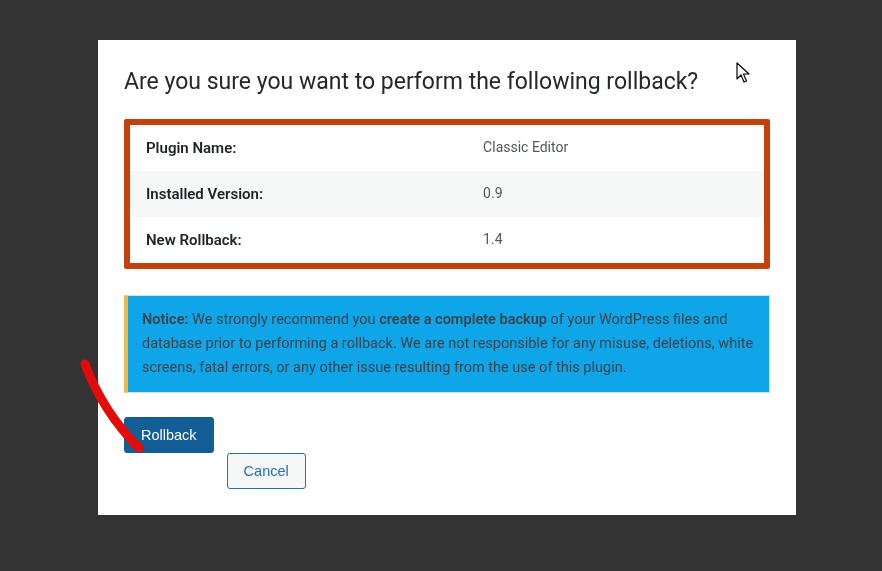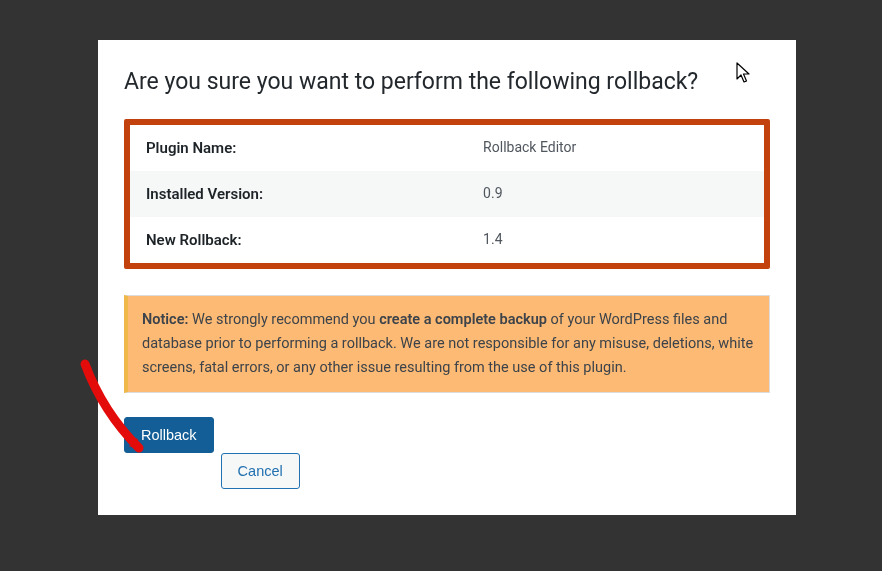--- a/index.html
+++ b/index.html
@@ -44,31 +44,31 @@
       font-size: 15px;
     }
     .row .value {
       flex: 1;
       color: #50575e;
       font-size: 14px;
     }
     .notice {
       border: 1px solid #dcdcde;
       border-left: 4px solid #f0b849;
-      background: #fdba74;
+      background: #0ea5e9;
       padding: 12px 14px;
       margin-bottom: 24px;
       color: #3c434a;
       font-size: 14.5px;
       line-height: 1.65;
     }
     .notice .bold { font-weight: 600; }
     .actions {
       display: flex;
-      gap: 7px;
+      gap: 13px;
     }
     .btn {
       display: inline-flex;
       align-items: center;
       justify-content: center;
       height: 36px;
       padding: 0 16px;
       font-size: 14.5px;
       border-radius: 3px;
       cursor: pointer;
@@ -101,21 +101,21 @@
 </head>
 <body>
 
 <div class="modal">
 
   <h1 class="heading">Are you sure you want to perform the following rollback?</h1>
 
   <div class="info-table">
     <div class="row">
       <div class="label">Plugin Name:</div>
-      <div class="value">Rollback Editor</div>
+      <div class="value">Classic Editor</div>
     </div>
     <div class="row alt">
       <div class="label">Installed Version:</div>
       <div class="value">0.9</div>
     </div>
     <div class="row">
       <div class="label">New Rollback:</div>
       <div class="value">1.4</div>
     </div>
   </div>

